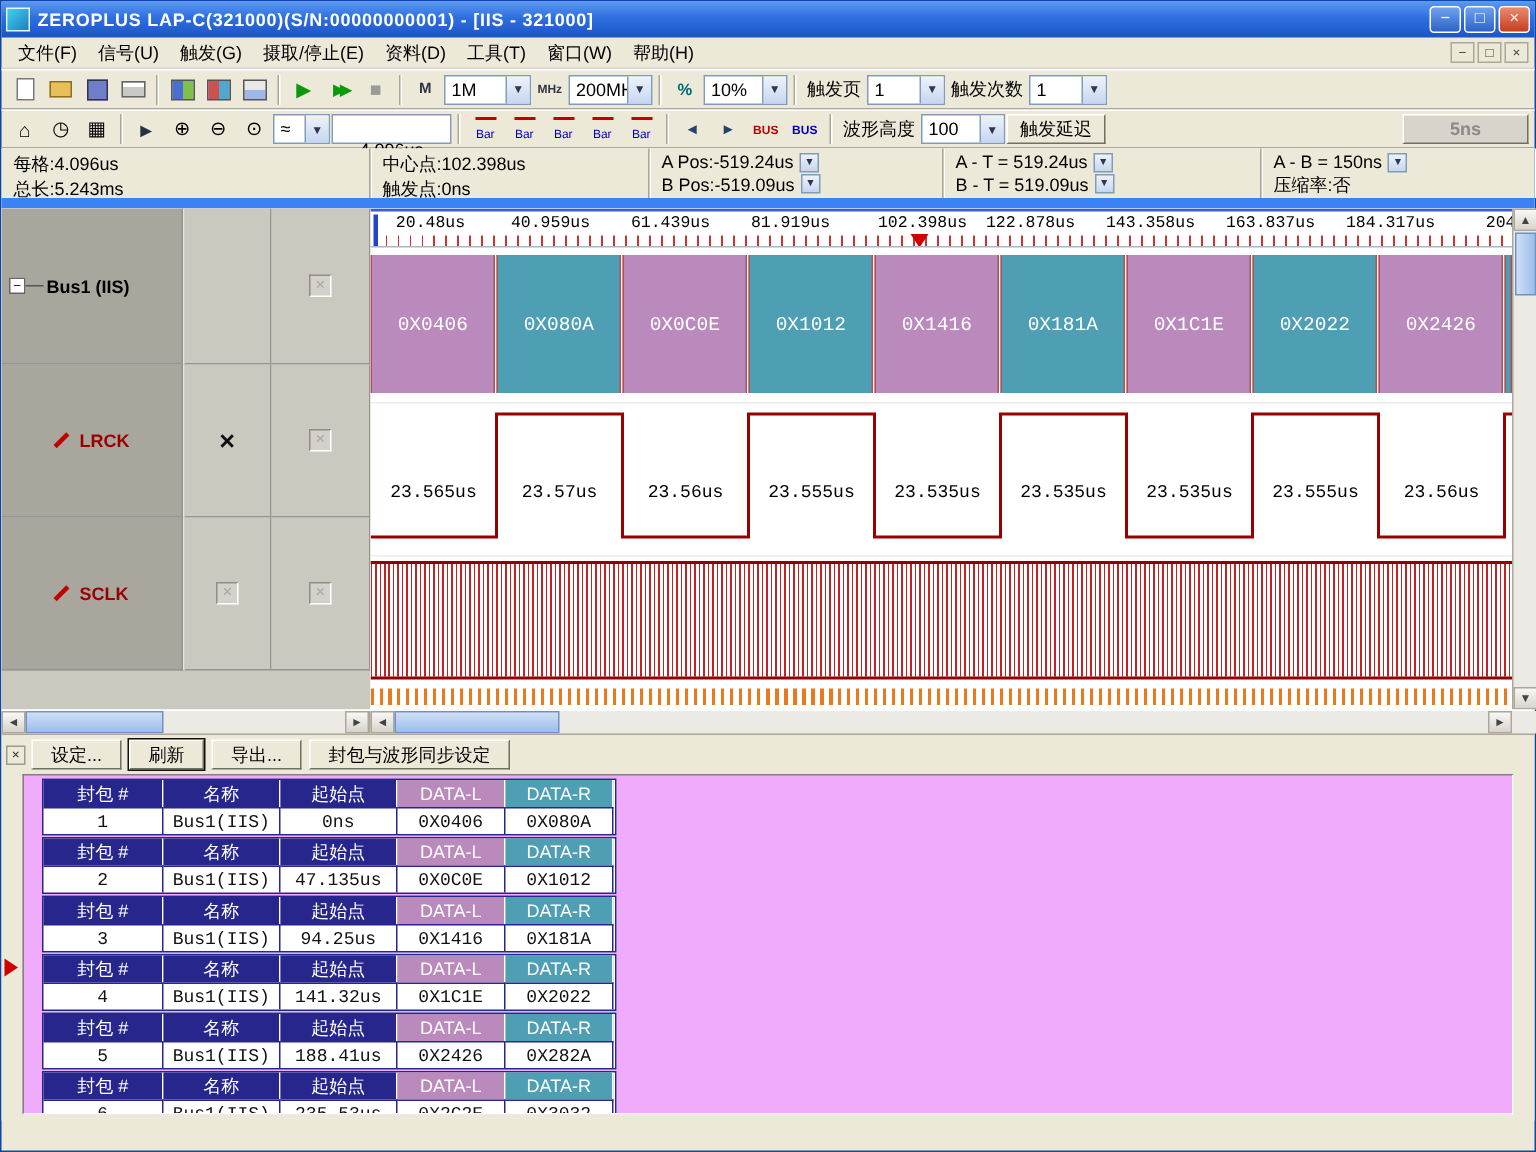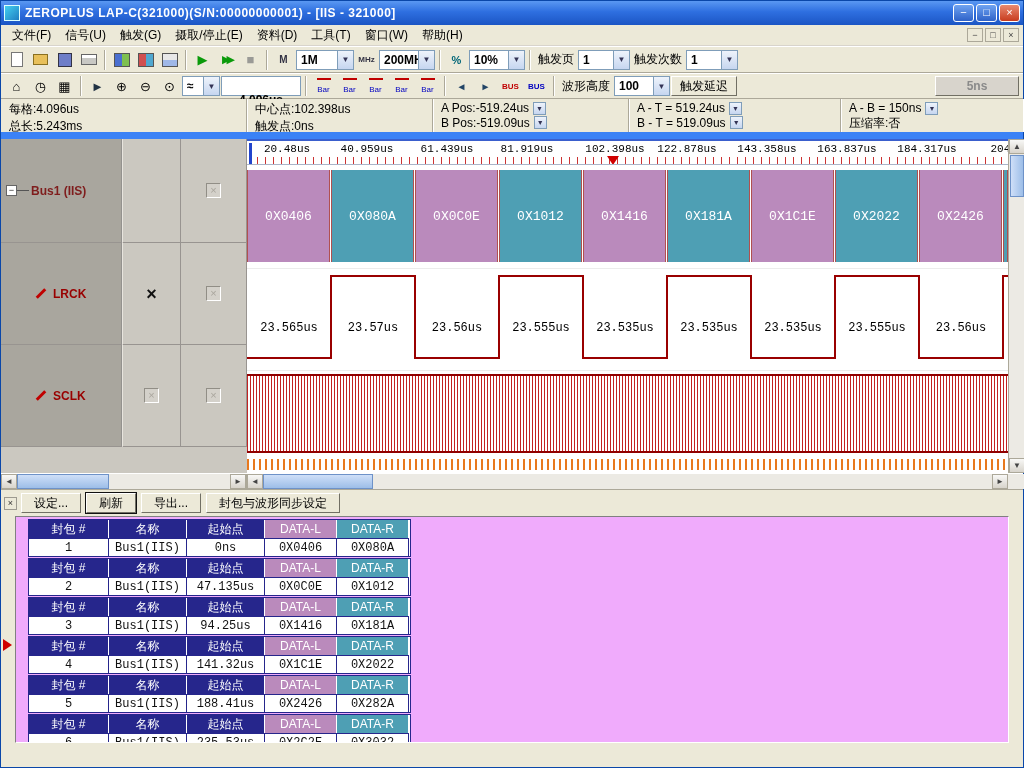--- a/index.html
+++ b/index.html
@@ -28,21 +28,21 @@
 .i-page{width:12px;height:15px;background:#fff;border:1px solid #777;}
 .i-folder{width:15px;height:11px;background:#E8C05A;border:1px solid #8a7020;}
 .i-save{width:14px;height:14px;background:#6E7EC8;border:1px solid #334;}
 .i-print{width:16px;height:11px;background:#C8C8C4;border:1px solid #666;box-shadow:inset 0 3px 0 #fff;}
 .i-grid{width:16px;height:14px;border:1px solid #555;}
 .g1{background:linear-gradient(90deg,#4A6FD0 50%,#7EC050 50%);}
 .g2{background:linear-gradient(90deg,#D05050 50%,#50A8D0 50%);}
 .g3{background:linear-gradient(180deg,#E8E8E8 50%,#9FB8E8 50%);}
 .lbl{font-size:12px;white-space:nowrap;padding:0 3px;flex:none;}
 .combo{height:20px;background:#fff;border:1px solid #7F9DB9;display:flex;align-items:center;font-size:12px;flex:none;}
-.combo .cv{padding:16px 4px;flex:1;white-space:nowrap;overflow:hidden;font-weight:bold;}
+.combo .cv{padding:16px 4px;flex:1;white-space:nowrap;overflow:hidden;font-weight:normal;}
 .combo .ca{width:16px;height:100%;flex:none;background:linear-gradient(180deg,#EEF3FB,#C6D6F0);border-left:1px solid #7F9DB9;font-size:8px;display:flex;align-items:center;justify-content:center;color:#335;}
 .baricon{width:25px;height:20px;display:flex;flex-direction:column;align-items:center;justify-content:center;font-size:8px;color:#0000C0;flex:none;}
 .baricon::before{content:"";width:14px;height:5px;border-top:2px solid #C00000;}
 .busicon{width:25px;height:20px;display:flex;align-items:center;justify-content:center;font-size:8px;font-weight:bold;color:#C00000;flex:none;border:1px solid transparent;}
 .pbtn3d{height:20px;padding:0 8px;font-size:12px;background:#ECE9D8;border:1px solid;border-color:#fff #716F64 #716F64 #fff;display:flex;align-items:center;flex:none;}
 .delayfield{margin-left:auto;width:84px;height:20px;background:#D8D4CC;border:1px solid;border-color:#fff #716F64 #716F64 #fff;color:#8a8a8a;display:flex;align-items:center;justify-content:center;font-weight:bold;font-size:12px;flex:none;}
 
 
 .infobar{height:40px;flex:none;display:flex;background:#ECE9D8;border-bottom:7px solid #3b82f6;font-size:12px;}
 .isec{padding:2px 8px;border-right:1px solid #ACA899;box-shadow:1px 0 0 #fff;display:flex;flex-direction:column;justify-content:space-around;}
@@ -57,21 +57,21 @@
 .lh{border:1px solid;border-color:#fff #716F64 #716F64 #fff;background:#BDB9B0;font-size:12px;display:flex;align-items:center;justify-content:center;white-space:nowrap;}
 .lh.c-name{width:122px;}.lh.c-trig{width:58px;}.lh.c-filt{flex:1;}
 .lrows{flex:1;display:flex;flex-direction:column;overflow:hidden;}
 .lrow{display:flex;flex:none;}
 .r-bus{height:104px;}.r-lrck{height:102px;}.r-sclk{height:102px;}
 .lname{width:122px;flex:none;background:#A9A69E;border-right:2px groove #E8E5DE;border-bottom:1px solid #989490;display:flex;align-items:center;font-size:12px;position:relative;}
 .lcell{width:58px;flex:none;background:#CBC8C0;border-right:1px solid #989490;border-bottom:1px solid #989490;display:flex;align-items:center;justify-content:center;}
 .lcell.last{flex:1;}
 .minusbox{width:11px;height:11px;flex:none;background:#fff;border:1px solid #666;font-size:9px;line-height:9px;text-align:center;margin-left:5px;color:#222;}
 .treeline{width:12px;height:1px;background:#555;flex:none;}
-.busname{color:#7f1d1d;font-weight:bold;margin-left:2px;}
+.busname{color:#000000;font-weight:bold;margin-left:2px;}
 .signame{color:#990000;font-weight:bold;text-align:center;}
 .penicon{width:12px;height:3px;background:#C00000;transform:rotate(-45deg);margin:0 6px 0 34px;flex:none;}
 .dimbox{width:15px;height:15px;background:#D4D1CA;border:1px solid;border-color:#918E86 #fff #fff #918E86;color:#AAA69E;font-size:11px;line-height:13px;text-align:center;}
 .dontcare{font-size:18px;font-weight:bold;color:#111;line-height:16px;}
 
 
 .wave{width:761px;flex:none;display:flex;flex-direction:column;background:#fff;position:relative;overflow:hidden;}
 .ruler{height:26px;flex:none;position:relative;border-top:2px solid #3A5FCD;border-bottom:1px solid #AAB4C8;overflow:hidden;}
 .rlabels{height:16px;position:relative;overflow:hidden;}
 .rlabel{position:absolute;top:2px;width:80px;text-align:center;font-size:11px;font-family:"Liberation Mono","DejaVu Sans Mono",monospace;white-space:nowrap;}

